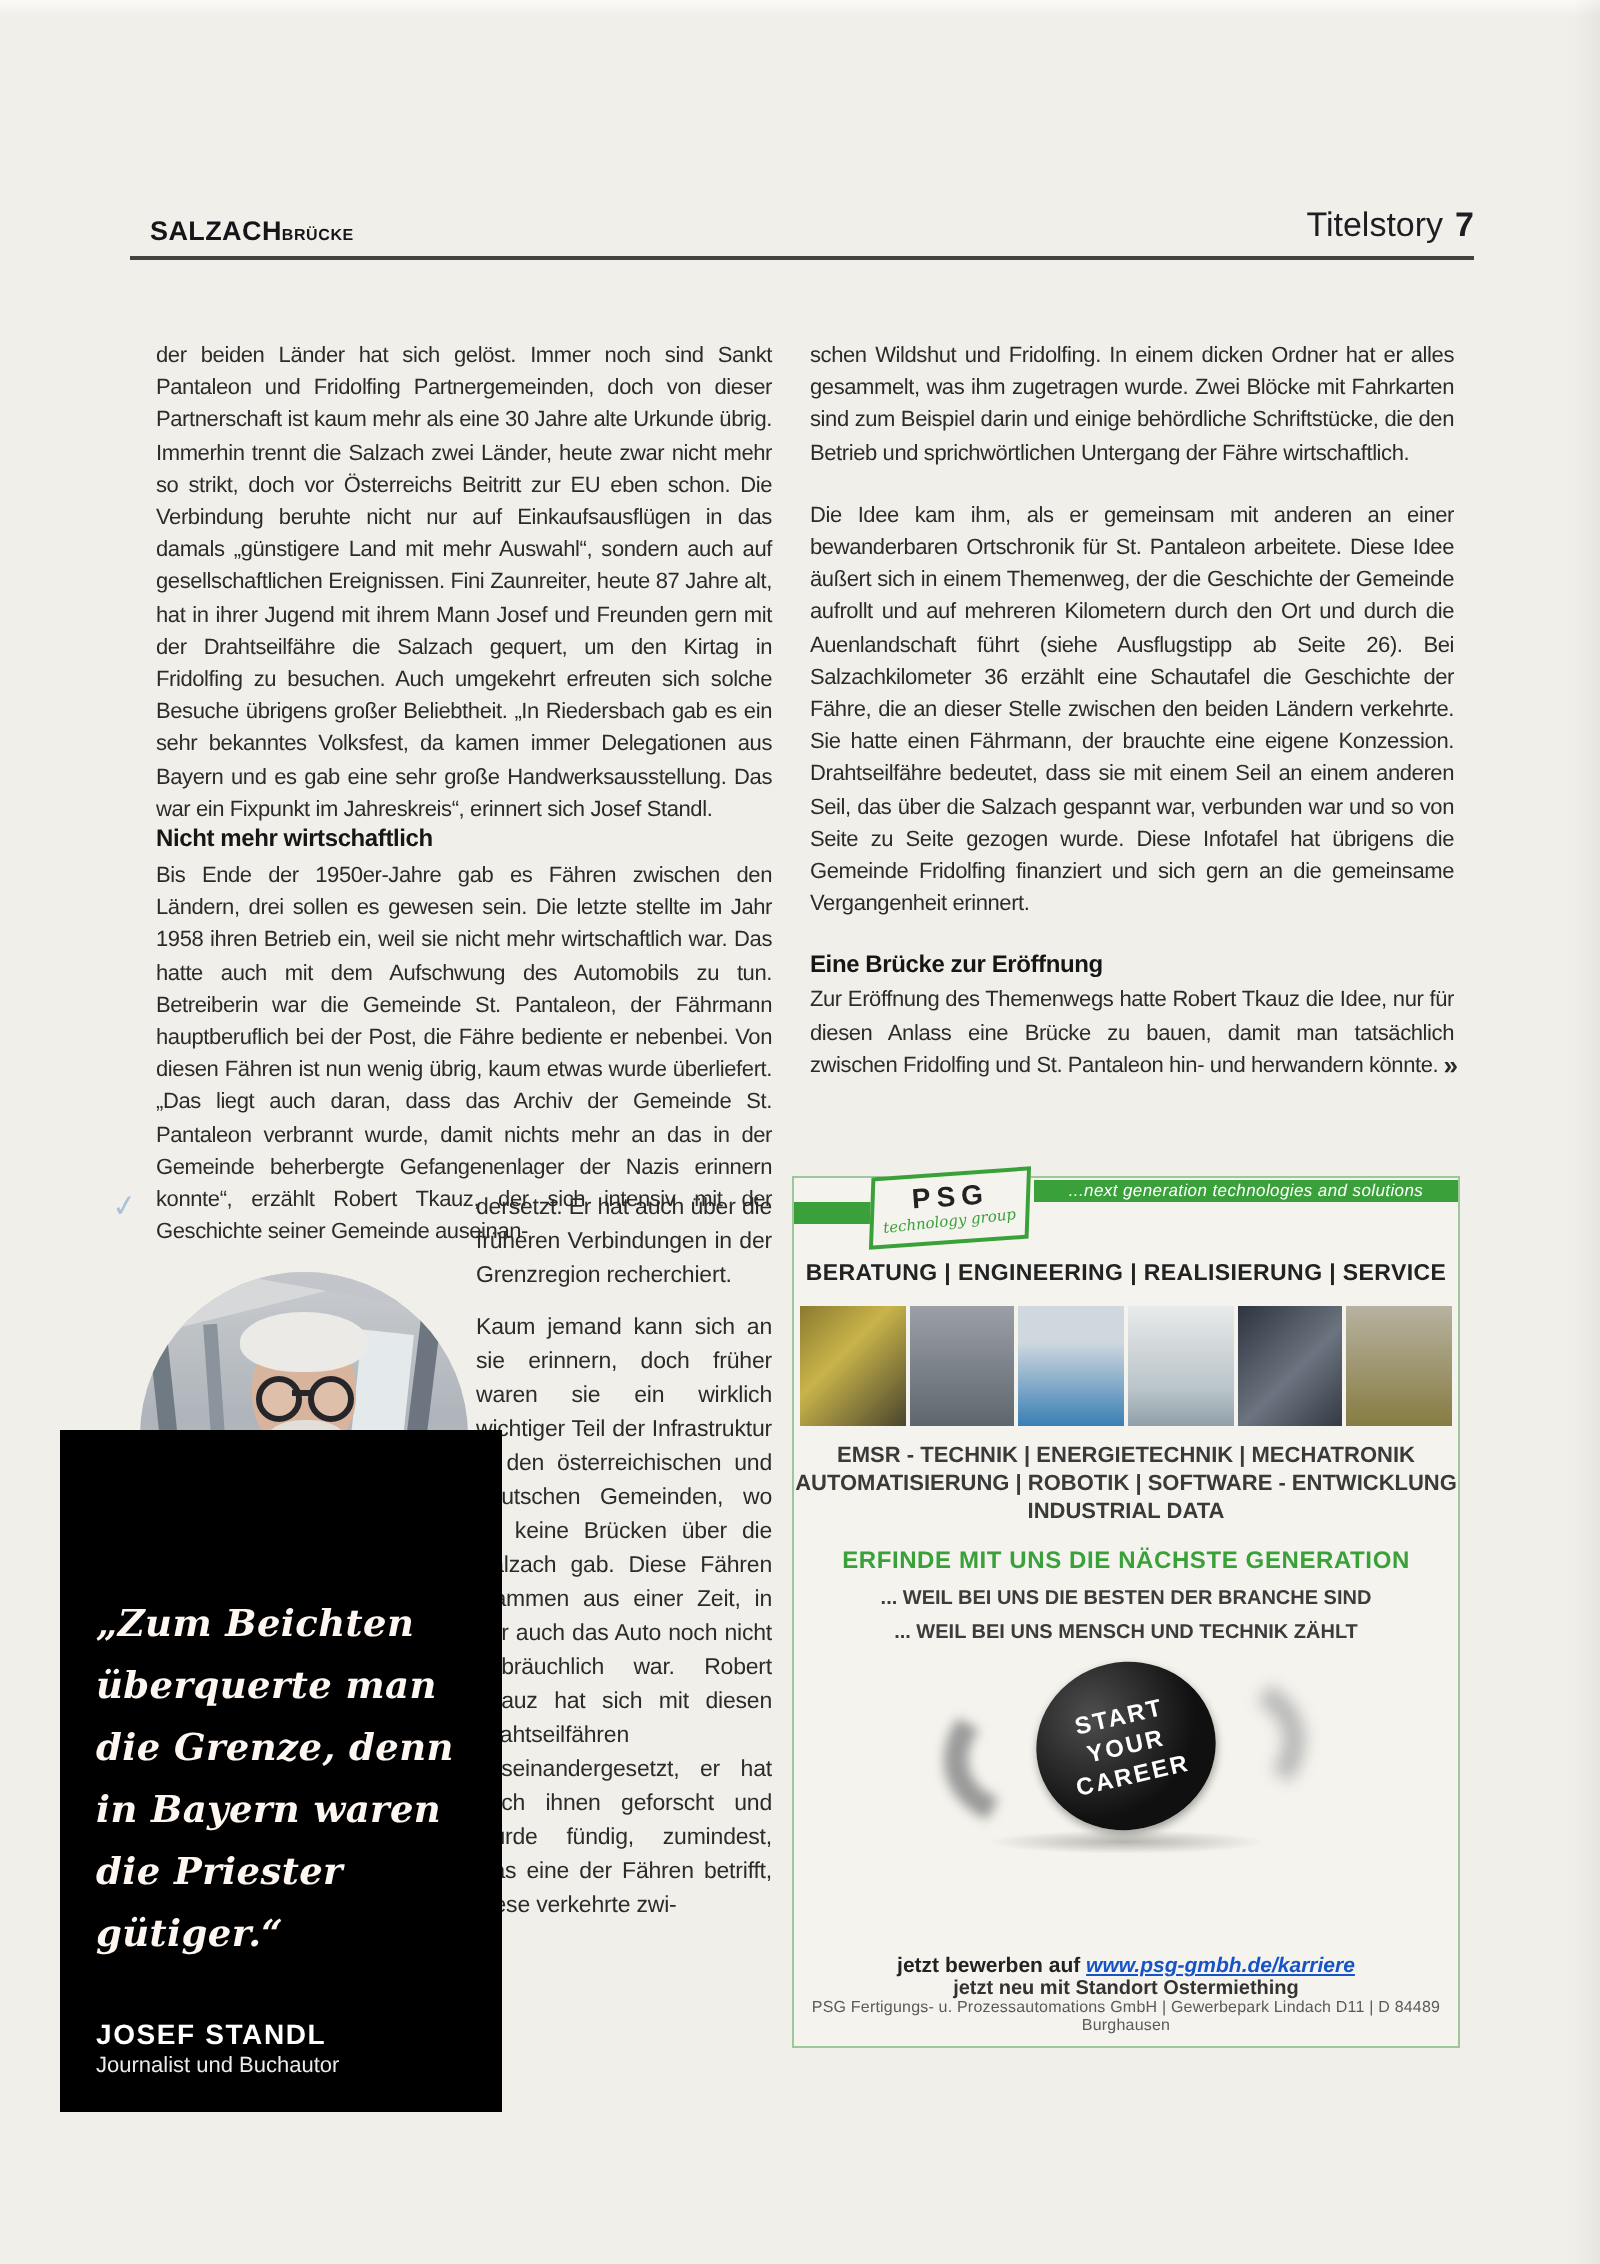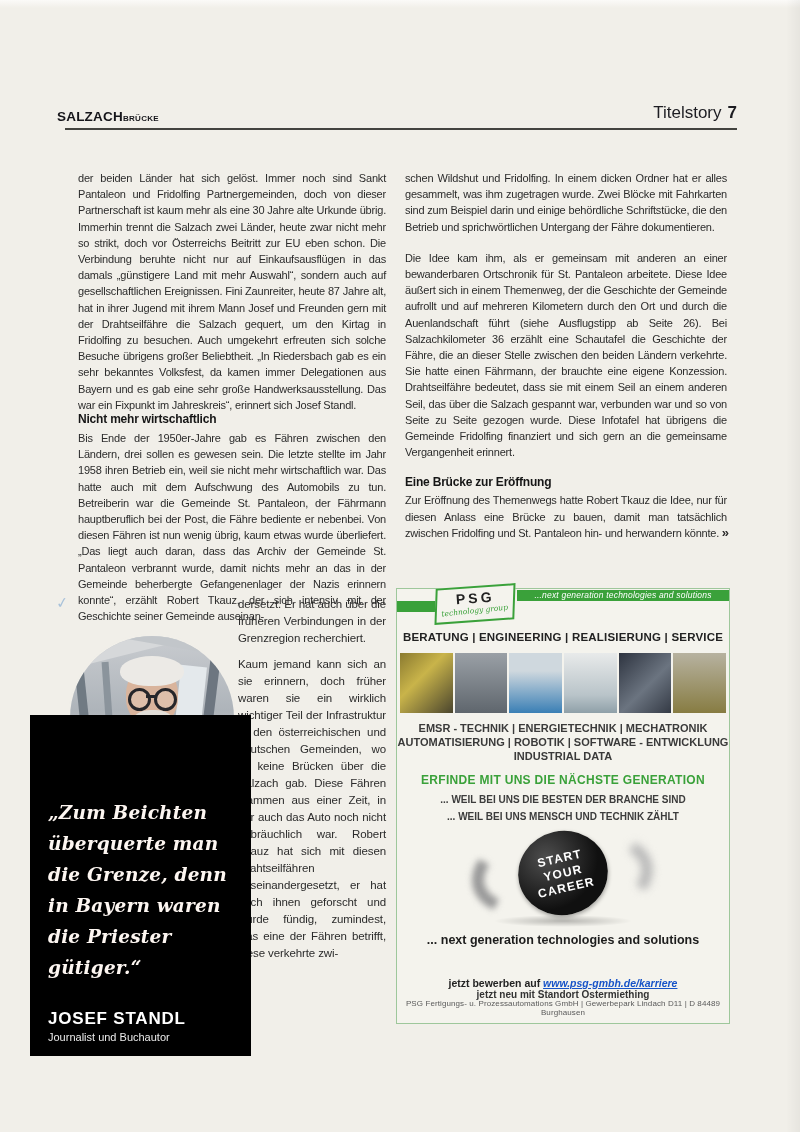--- a/index.html
+++ b/index.html
@@ -14,21 +14,21 @@
   .page::before{
     content:"";position:absolute;left:0;top:0;width:100%;height:8px;
     background:linear-gradient(180deg,#fbfaf8,rgba(251,250,248,0));
   }
   .page::after{
     content:"";position:absolute;right:0;top:0;width:14px;height:100%;
     background:linear-gradient(270deg,rgba(0,0,0,0.045),rgba(0,0,0,0));
   }
 
   
-  .masthead-left{position:absolute;left:57px;top:109px;color:#15151a;line-height:14px;}
+  .masthead-left{position:absolute;left:75px;top:109px;color:#15151a;line-height:14px;}
   .masthead-left .big{font-size:13.5px;font-weight:800;letter-spacing:.2px;}
   .masthead-left .small{font-size:8px;font-weight:700;letter-spacing:.3px;}
   .masthead-right{position:absolute;right:63px;top:103px;font-size:17px;color:#1d1d22;}
   .masthead-right .num{font-weight:800;margin-left:6px;}
   .header-rule{position:absolute;left:65px;right:63px;top:128px;height:2px;background:#43433f;}
 
   
   .bodytext{
     font-size:11px;line-height:16.2px;letter-spacing:-0.2px;
     text-align:justify;hyphens:none;color:#2b2b2b;
@@ -55,21 +55,21 @@
     position:absolute;left:30px;top:715px;width:221px;height:341px;
     background:#000000;
   }
   .quote-text{
     position:absolute;left:18px;right:12px;top:82px;
     font-family:"DejaVu Serif","Liberation Serif",serif;
     font-style:italic;font-weight:600;
     font-size:18.5px;line-height:31px;color:#fdf6f1;letter-spacing:.2px;
   }
   .quote-author{position:absolute;left:18px;top:294px;color:#ffffff;}
-  .quote-author .name{font-size:17px;font-weight:700;letter-spacing:.8px;}
+  .quote-author .name{font-size:14px;font-weight:700;letter-spacing:.8px;}
   .quote-author .role{font-size:11px;opacity:.92;margin-top:2px;}
 
   
   .portrait{
     position:absolute;left:70px;top:636px;width:164px;height:164px;
     border-radius:50%;overflow:hidden;
     box-shadow:0 0 0 2px rgba(241,239,233,.85);
     background:linear-gradient(180deg,#c9ccd0 0%,#aeb4ba 45%,#d9d7d1 100%);
   }
   .portrait .beam1{position:absolute;left:-10px;top:6px;width:120px;height:14px;background:#d6d8da;transform:rotate(-14deg);}
@@ -193,21 +193,21 @@
 
   <div class="quote-box">
     <div class="quote-text">„Zum Beichten überquerte man die Grenze, denn in Bayern waren die Priester gütiger.“</div>
     <div class="quote-author">
       <div class="name">JOSEF STANDL</div>
       <div class="role">Journalist und Buchautor</div>
     </div>
   </div>
 
   <div id="rightcol">
-    <p class="bodytext">schen Wildshut und Fridolfing. In einem dicken Ordner hat er alles gesammelt, was ihm zugetragen wurde. Zwei Blöcke mit Fahrkarten sind zum Beispiel darin und einige behördliche Schriftstücke, die den Betrieb und sprichwörtlichen Untergang der Fähre dokumentieren.</p>
+    <p class="bodytext">schen Wildshut und Fridolfing. In einem dicken Ordner hat er alles gesammelt, was ihm zugetragen wurde. Zwei Blöcke mit Fahrkarten sind zum Beispiel darin und einige behördliche Schriftstücke, die den Betrieb und sprichwörtlichen Untergang der Fähre wirtschaftlich.</p>
     <p class="bodytext">Die Idee kam ihm, als er gemeinsam mit anderen an einer bewanderbaren Ortschronik für St. Pantaleon arbeitete. Diese Idee äußert sich in einem Themenweg, der die Geschichte der Gemeinde aufrollt und auf mehreren Kilometern durch den Ort und durch die Auenlandschaft führt (siehe Ausflugstipp ab Seite 26). Bei Salzachkilometer 36 erzählt eine Schautafel die Geschichte der Fähre, die an dieser Stelle zwischen den beiden Ländern verkehrte. Sie hatte einen Fährmann, der brauchte eine eigene Konzession. Drahtseilfähre bedeutet, dass sie mit einem Seil an einem anderen Seil, das über die Salzach gespannt war, verbunden war und so von Seite zu Seite gezogen wurde. Diese Infotafel hat übrigens die Gemeinde Fridolfing finanziert und sich gern an die gemeinsame Vergangenheit erinnert.</p>
     <div class="col-heading">Eine Brücke zur Eröffnung</div>
     <p class="bodytext">
       <span>Zur Eröffnung des Themenwegs hatte Robert Tkauz die Idee, nur für diesen Anlass eine Brücke zu bauen, damit man tatsächlich zwischen Fridolfing und St. Pantaleon hin- und herwandern könnte.</span>
       <span class="cont-mark">»</span>
     </p>
   </div>
 
   <div class="ad">
     <div class="bar-left"></div>
@@ -236,21 +236,20 @@
     <div class="btn-zone">
       <div class="swoosh-l"></div>
       <div class="swoosh-r"></div>
       <div class="btn-shadow"></div>
       <div class="btn">
         <span>START</span>
         <span>YOUR</span>
         <span>CAREER</span>
       </div>
     </div>
-    <div class="tagline-bottom">... next generation technologies and solutions</div>
     <div class="apply">
       <span>jetzt bewerben auf </span><a>www.psg-gmbh.de/karriere</a>
     </div>
     <div class="company">PSG Fertigungs- u. Prozessautomations GmbH | Gewerbepark Lindach D11 | D 84489 Burghausen</div>
     <div class="location">jetzt neu mit Standort Ostermiething</div>
   </div>
 
 </div>
 
 </body></html>

